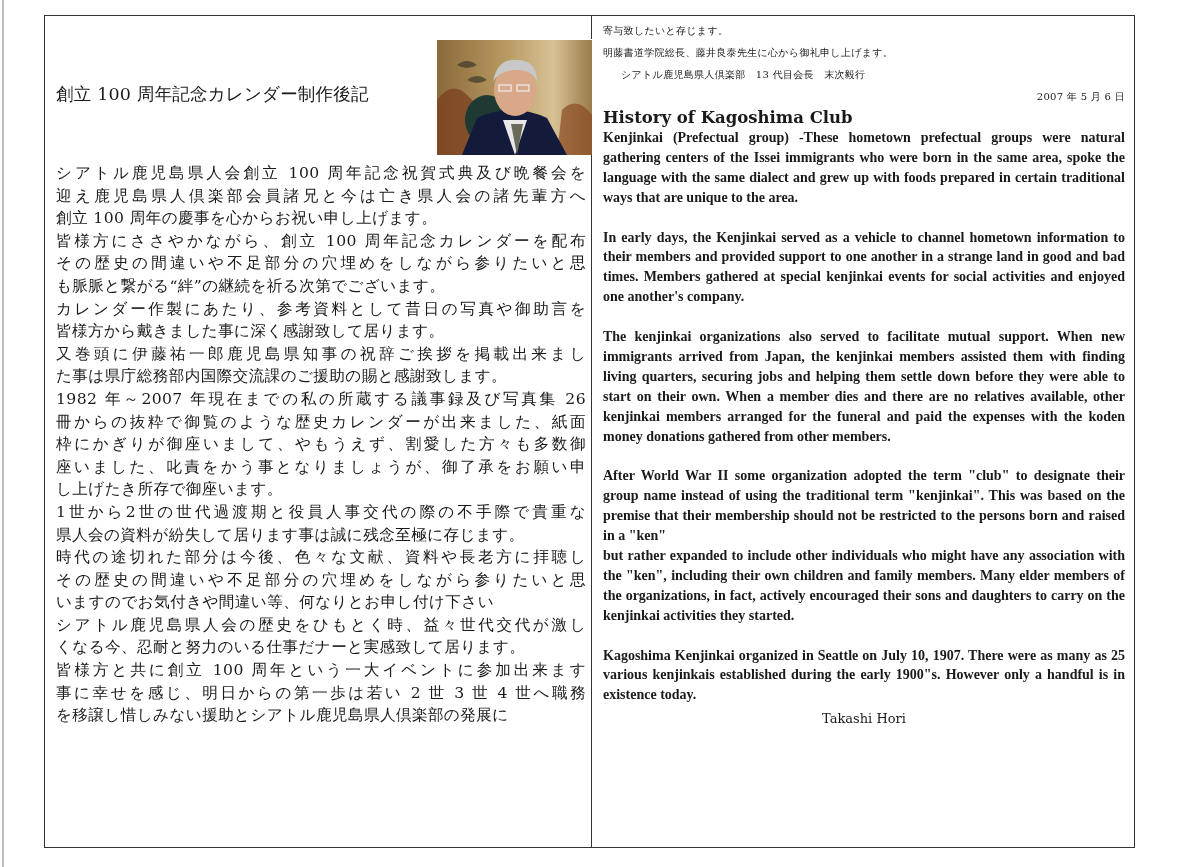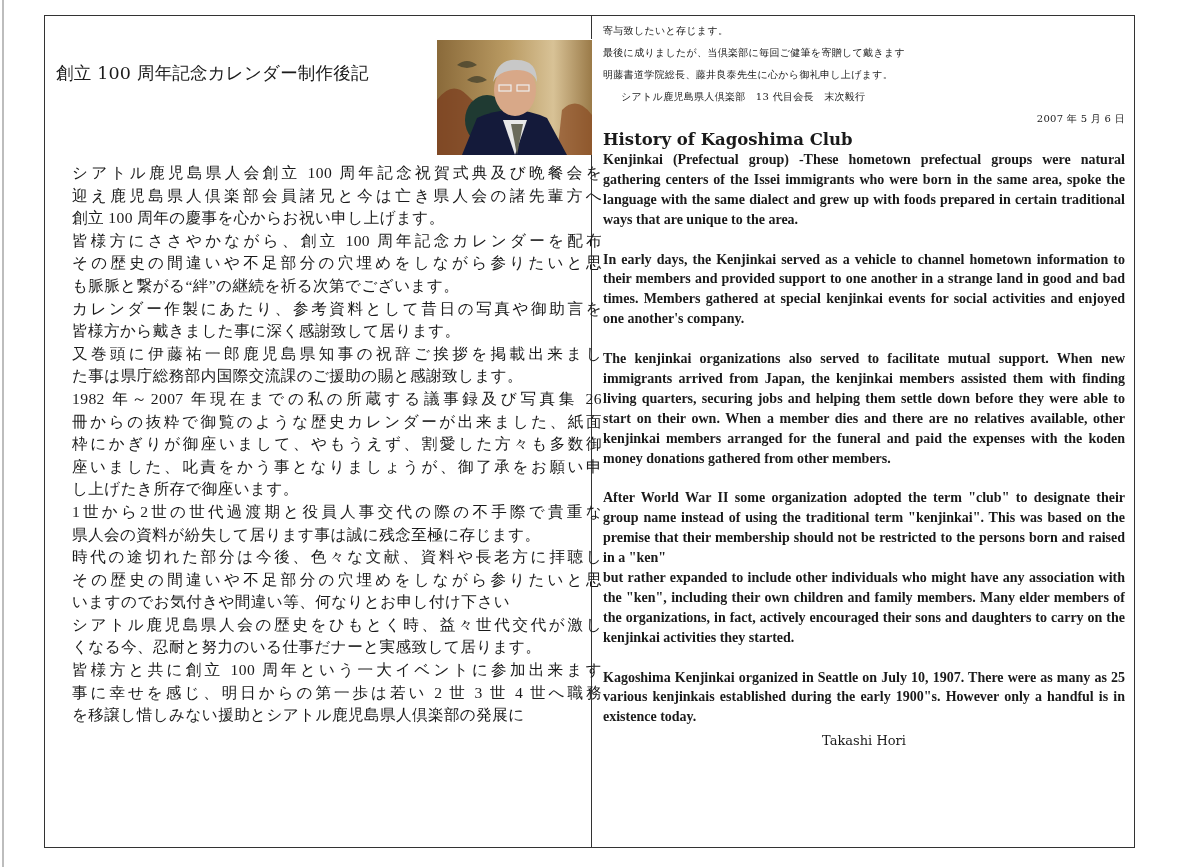--- a/index.html
+++ b/index.html
@@ -14,31 +14,31 @@
     position: absolute; left: 44px; top: 15px; width: 1091px; height: 833px;
     border: 1px solid #333; box-sizing: border-box;
   }
   .divider {
     position: absolute; left: 591px; width: 1px; background: #333;
   }
   .divider.top { top: 15px; height: 24px; }
   .divider.bottom { top: 155px; height: 693px; }
 
   .jp-title {
-    position: absolute; left: 56px; top: 61px;
+    position: absolute; left: 56px; top: 82px;
     font-size: 17.5px; letter-spacing: 0.2px; white-space: nowrap;
   }
   .photo {
     position: absolute; left: 437px; top: 40px; width: 155px; height: 115px;
     overflow: hidden; background: #6b5230;
   }
   .photo svg { display: block; width: 100%; height: 100%; }
 
   .jp-body {
-    position: absolute; left: 72px; top: 162px; width: 530px; font-family: Liberation Serif, serif;
+    position: absolute; left: 56px; top: 162px; width: 530px;
   }
   .jp-line {
     font-size: 15.6px; line-height: 22.6px; height: 22.6px; white-space: nowrap;
     letter-spacing: 0.4px; text-align: justify; text-align-last: justify;
   }
   .jp-line.last { text-align-last: left; }
 
   .right-col {
     position: absolute; left: 603px; top: 20px; width: 522px;
   }
@@ -121,21 +121,20 @@
     <div class="jp-line">シアトル鹿児島県人会の歴史をひもとく時、益々世代交代が激し</div>
     <div class="jp-line last">くなる今、忍耐と努力のいる仕事だナーと実感致して居ります。</div>
     <div class="jp-line">皆様方と共に創立 100 周年という一大イベントに参加出来ます</div>
     <div class="jp-line">事に幸せを感じ、明日からの第一歩は若い 2 世 3 世 4 世へ職務</div>
     <div class="jp-line last">を移譲し惜しみない援助とシアトル鹿児島県人倶楽部の発展に</div>
   </div>
 
 <div class="right-col">
   <div id="jp-right">
       <div class="jp-r-line">寄与致したいと存じます。</div>
-      <div class="jp-r-line">最後に成りましたが、当倶楽部に毎回ご健筆を寄贈して戴きます</div>
       <div class="jp-r-line">明藤書道学院総長、藤井良泰先生に心から御礼申し上げます。</div>
     </div>
   <div class="jp-r-line sig">シアトル鹿児島県人倶楽部　13 代目会長　末次毅行</div>
   <div class="jp-r-line date">2007 年 5 月 6 日</div>
   <div class="en-title">History of Kagoshima Club</div>
   <div id="en-paras">
       <p class="en-para">Kenjinkai (Prefectual group) -These hometown prefectual groups were natural gathering centers of the Issei immigrants who were born in the same area, spoke the language with the same dialect and grew up with foods prepared in certain traditional ways that are unique to the area.</p>
       <p class="en-para">In early days, the Kenjinkai served as a vehicle to channel hometown information to their members and provided support to one another in a strange land in good and bad times. Members gathered at special kenjinkai events for social activities and enjoyed one another's company.</p>
       <p class="en-para">The kenjinkai organizations also served to facilitate mutual support. When new immigrants arrived from Japan, the kenjinkai members assisted them with finding living quarters, securing jobs and helping them settle down before they were able to start on their own. When a member dies and there are no relatives available, other kenjinkai members arranged for the funeral and paid the expenses with the koden money donations gathered from other members.</p>
       <p class="en-para tight">After World War II some organization adopted the term "club" to designate their group name instead of using the traditional term "kenjinkai". This was based on the premise that their membership should not be restricted to the persons born and raised in a "ken"</p>

